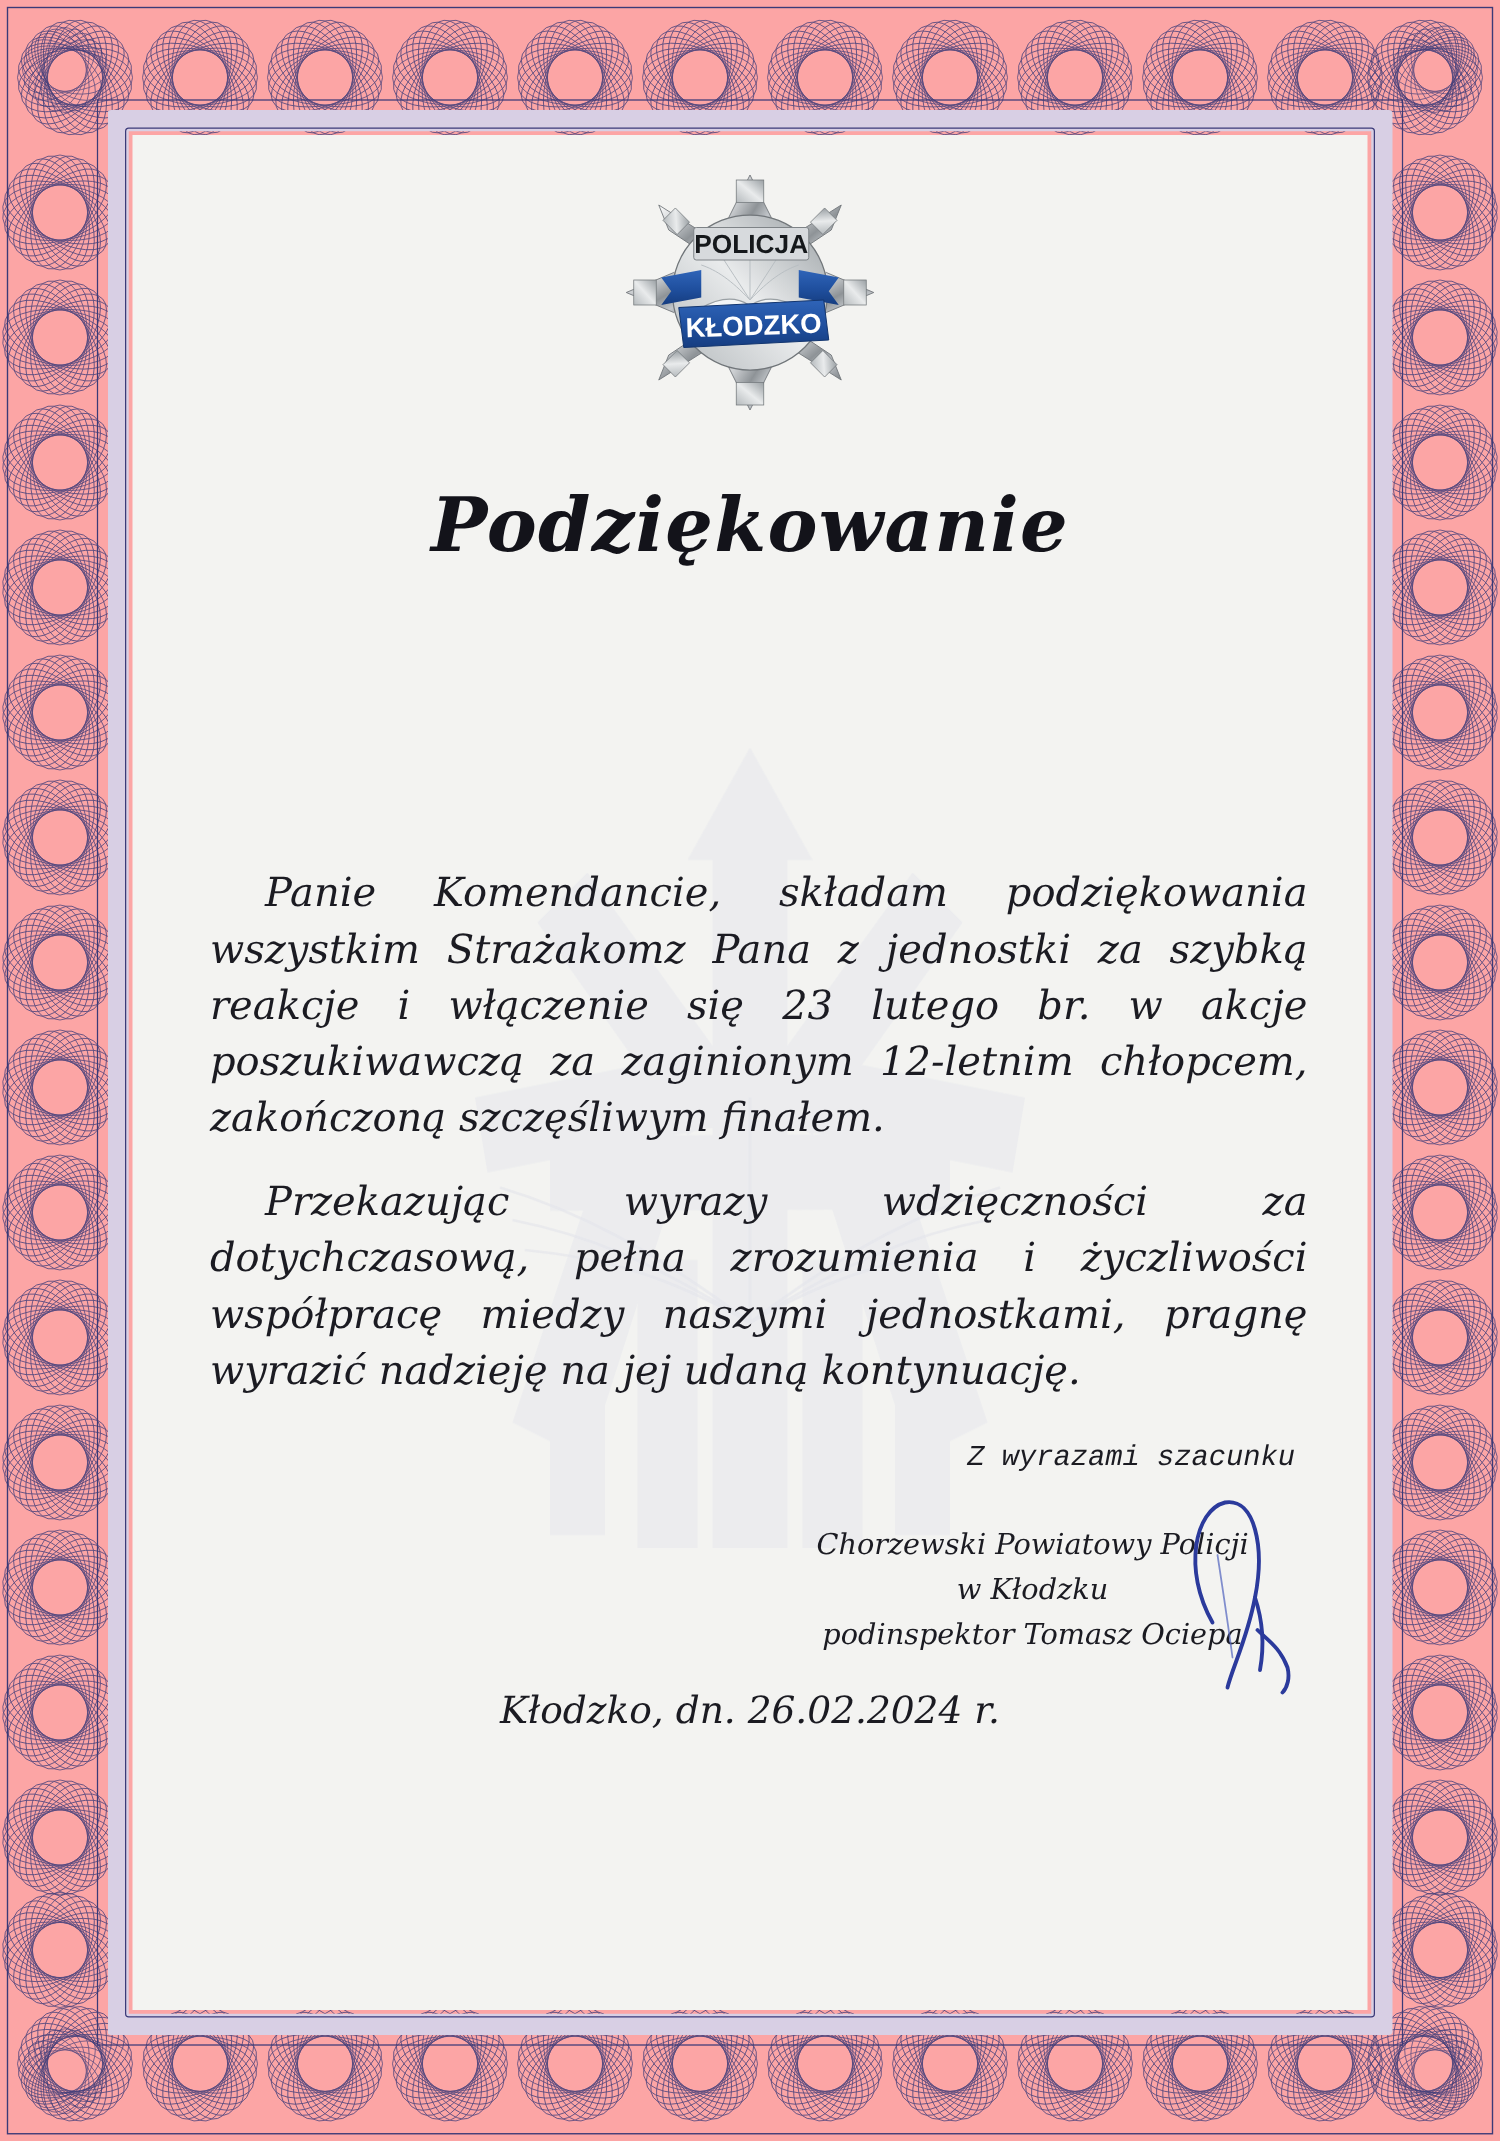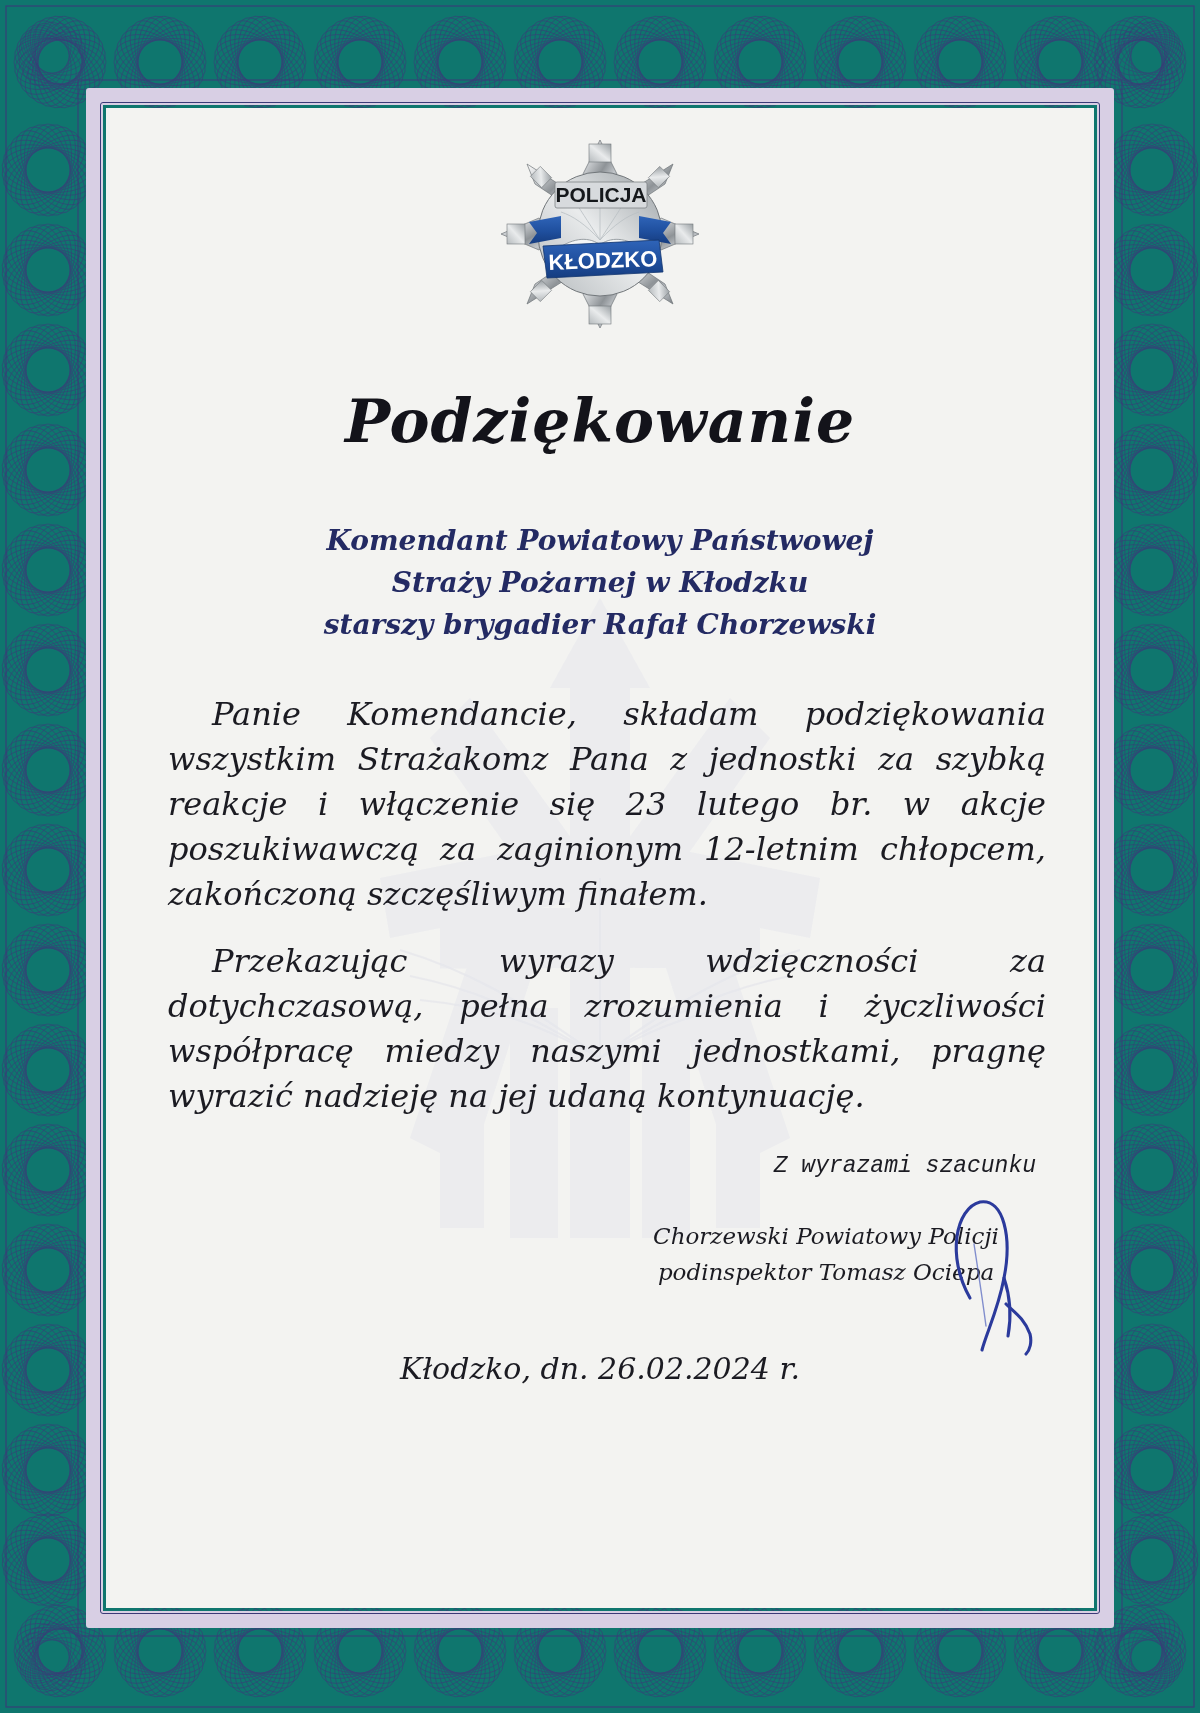--- a/index.html
+++ b/index.html
@@ -7,21 +7,21 @@
     width:1200px;height:1713px;
     background:#f2f2f0;
     font-family:"DejaVu Serif", serif;
     overflow:hidden;
   }
 
   
   .page{
     position:relative;
     width:1200px;height:1713px;
-    background:#0f766e;
+    background:#fca5a5;
     overflow:hidden;
   }
 
   
   .guilloche{
     position:absolute;
     left:0;top:0;width:1200px;height:1713px;
     pointer-events:none;
   }
   .guilloche svg{display:block;}
@@ -552,34 +552,30 @@
           <polygon points="176,88 144,82 144,104 176,110 168,99" fill="url(#bluebar)"></polygon>
 
           <path d="M48 112 L164 106 L168 138 L52 144 Z" fill="url(#bluebar)" stroke="#12356f" stroke-width="0.8"></path>
           <text x="108" y="134" text-anchor="middle" font-family="&quot;Liberation Sans&quot;, sans-serif" font-size="22" font-weight="700" fill="#ffffff" transform="rotate(-2 108 130)">KŁODZKO</text>
         </svg>
       </div>
     </div>
 
     <div class="title">Podziękowanie</div>
 
-    <div class="recipient">
-      <div>Komendant Powiatowy Państwowej</div>
-      <div>Straży Pożarnej w Kłodzku</div>
-      <div>starszy brygadier Rafał Chorzewski</div>
-    </div>
 
     <div class="body">
       <p>Panie Komendancie, składam podziękowania wszystkim Strażakomz Pana z jednostki za szybką reakcje i włączenie się 23 lutego br. w akcje poszukiwawczą za zaginionym 12-letnim chłopcem, zakończoną szczęśliwym finałem.</p>
       <p>Przekazując wyrazy wdzięczności za dotychczasową, pełna zrozumienia i życzliwości współpracę miedzy naszymi jednostkami, pragnę wyrazić nadzieję na jej udaną kontynuację.</p>
     </div>
 
     <div class="sign">
       <span class="regards">Z wyrazami szacunku</span>
       <span class="ln">Chorzewski Powiatowy Policji</span>
+      <span class="ln">w Kłodzku</span>
       <span class="ln">podinspektor Tomasz Ociepa</span>
     </div>
 
     <div class="sig-scribble">
       <svg viewBox="0 0 150 170" width="150" height="170" xmlns="http://www.w3.org/2000/svg">
         <g fill="none" stroke="#2b3a9c" stroke-width="3.1" stroke-linecap="round">
           <path d="M62 112 C 38 70 48 22 72 16 C 96 12 104 52 96 92 C 90 124 78 148 74 164"></path>
           <path d="M96 92 C 102 110 104 128 100 150"></path>
           <path d="M98 118 C 106 126 116 132 122 148 C 124 156 122 164 118 168"></path>
         </g>

